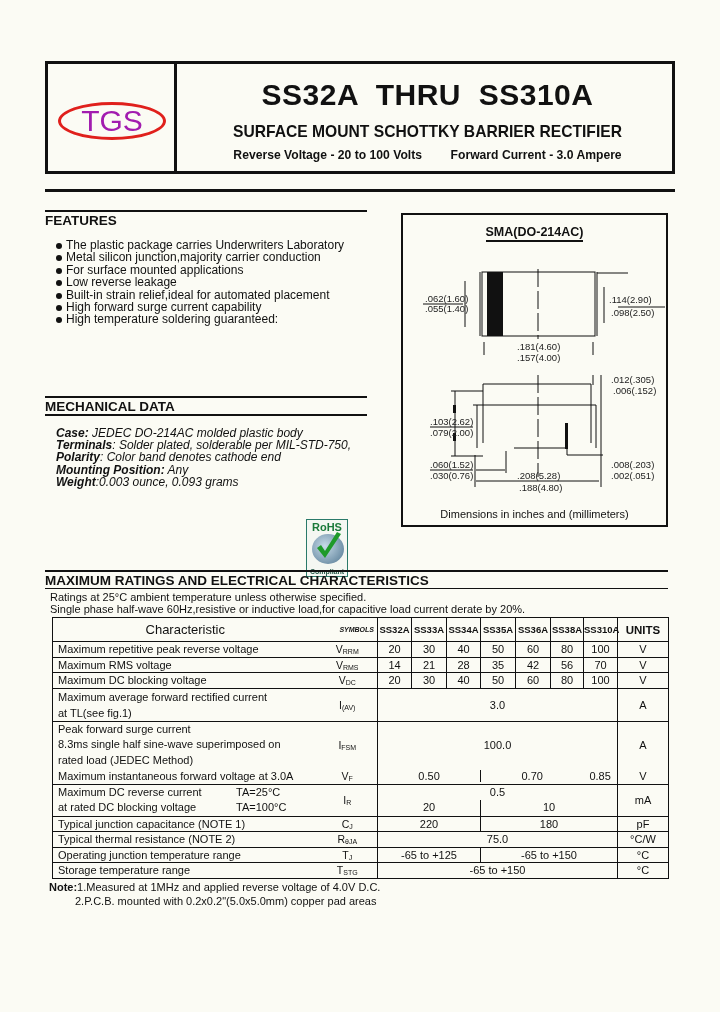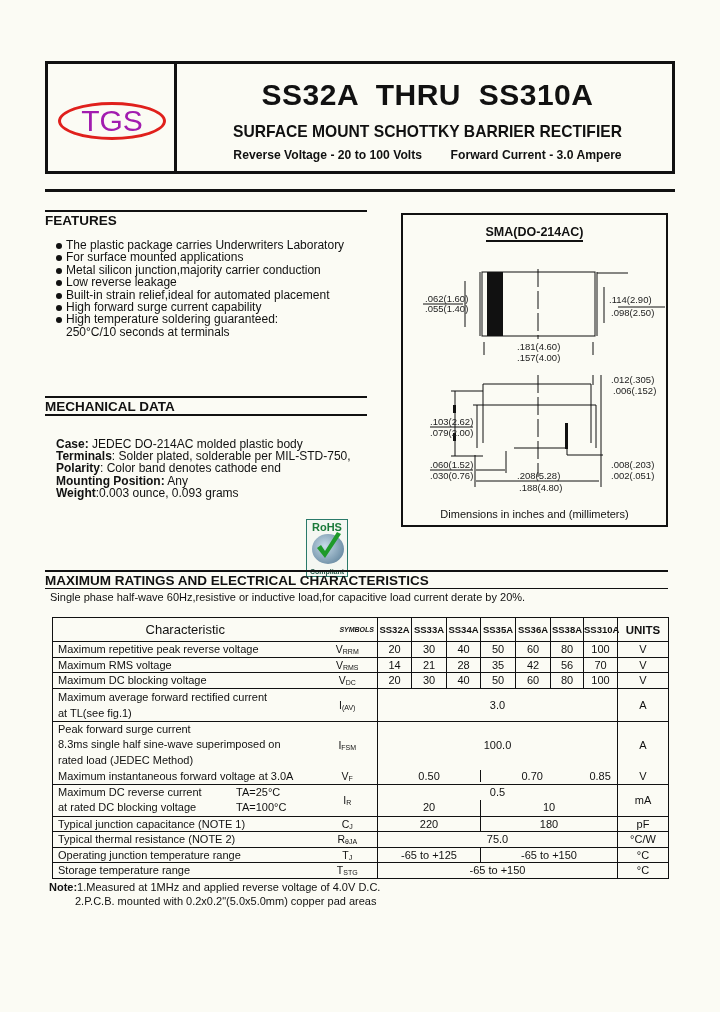--- a/index.html
+++ b/index.html
@@ -16,21 +16,21 @@
   #rule-top{left:45px;top:189px;width:630px;height:3px;background:#111;}
 
   .sec-head{position:absolute;border-top:2px solid #111;border-bottom:2px solid #111;font-weight:bold;font-size:13.5px;line-height:16px;padding-top:1px;box-sizing:border-box;}
   #features-head{left:45px;top:210px;width:322px;height:20px;border-bottom:none;}
   #features-list{left:55px;top:239px;width:320px;font-size:12px;line-height:12.4px;margin:0;padding:0;list-style:none;}
   #features-list li{position:relative;padding-left:11px;}
   #features-list li::before{content:"";position:absolute;left:1px;top:4px;width:6px;height:6px;border-radius:50%;background:#111;}
   #features-list .cont{display:block;}
 
   #mech-head{left:45px;top:396px;width:322px;height:20px;}
-  #mech-body{left:56px;top:438px;width:300px;font-size:12px;line-height:12.2px;}
+  #mech-body{left:56px;top:427px;width:300px;font-size:12px;line-height:12.2px;font-style:italic;}
   #mech-body b{font-weight:bold;}
   #rohs{left:306px;top:471px;width:42px;height:58px;border:1px solid #2a7a6a;background:#f4f7f2;box-sizing:border-box;margin-top:48px;}
   #rohs .rt{position:absolute;left:0;top:1px;width:100%;text-align:center;font-weight:bold;font-size:11px;color:#1a7a3a;}
   #rohs .globe{position:absolute;left:5px;top:14px;width:32px;height:30px;border-radius:50%;background:radial-gradient(circle at 40% 40%,#c7dbe8,#4f7590);}
   #rohs .check{position:absolute;left:6px;top:8px;width:30px;height:36px;}
   #rohs .cp{position:absolute;left:0;bottom:1px;width:100%;text-align:center;font-size:7px;font-weight:bold;color:#2a5a4a;}
 
   
   #pkg{left:401px;top:213px;width:267px;height:314px;border:2px solid #111;box-sizing:border-box;}
   #pkg-title{position:absolute;left:0;top:10px;width:100%;text-align:center;font-weight:bold;font-size:12.5px;}
@@ -73,26 +73,26 @@
   <div id="specs">
     <span>Reverse Voltage - 20 to 100 Volts</span>
     <span>Forward Current - 3.0 Ampere</span>
   </div>
 </div>
 <div id="rule-top" class="abs"></div>
 
 <div id="features-head" class="sec-head">FEATURES</div>
 <ul id="features-list" class="abs">
   <li><span>The plastic package carries Underwriters Laboratory</span></li>
+  <li><span>Metal silicon junction,majority carrier conduction</span></li>
   <li><span>For surface mounted applications</span></li>
-  <li><span>Metal silicon junction,majority carrier conduction</span></li>
   <li><span>Low reverse leakage</span></li>
   <li><span>Built-in strain relief,ideal for automated placement</span></li>
   <li><span>High forward surge current capability</span></li>
-  <li><span>High temperature soldering guaranteed:</span><span class="cont">250°C/10 seconds at terminals</span></li>
+  <li><span>High temperature soldering guaranteed:</span></li>
 </ul>
 
 <div id="mech-head" class="sec-head">MECHANICAL DATA</div>
 <div id="mech-body" class="abs">
   <div><b>Case:</b><span> JEDEC DO-214AC molded plastic body</span></div>
   <div><b>Terminals</b><span>: Solder plated, solderable per MIL-STD-750,</span></div>
   <div><b>Polarity</b><span>: Color band denotes cathode end</span></div>
   <div><b>Mounting Position:</b><span> Any</span></div>
   <div><b>Weight</b><span>:0.003 ounce, 0.093 grams</span></div>
 </div>
@@ -165,20 +165,21 @@
     <text class="dim" x="114" y="264">.208(5.28)</text>
     <text class="dim" x="116" y="276">.188(4.80)</text>
     <text class="dim" x="208" y="253">.008(.203)</text>
     <text class="dim" x="208" y="264">.002(.051)</text>
   </svg>
   <div id="pkg-caption">Dimensions in inches and (millimeters)</div>
 </div>
 
 <div id="ratings-head" class="sec-head">MAXIMUM RATINGS AND ELECTRICAL CHARACTERISTICS</div>
 <div id="ratings-note" class="abs">
+  <div>Ratings at 25°C ambient temperature unless otherwise specified.</div>
   <div>Single phase half-wave 60Hz,resistive or inductive load,for capacitive load current derate by 20%.</div>
 </div>
 
 <table id="tbl">
   <colgroup>
     <col style="width:265px">
       <col style="width:60px">
     <col style="width:34px">
       <col style="width:35px">
       <col style="width:34px">

